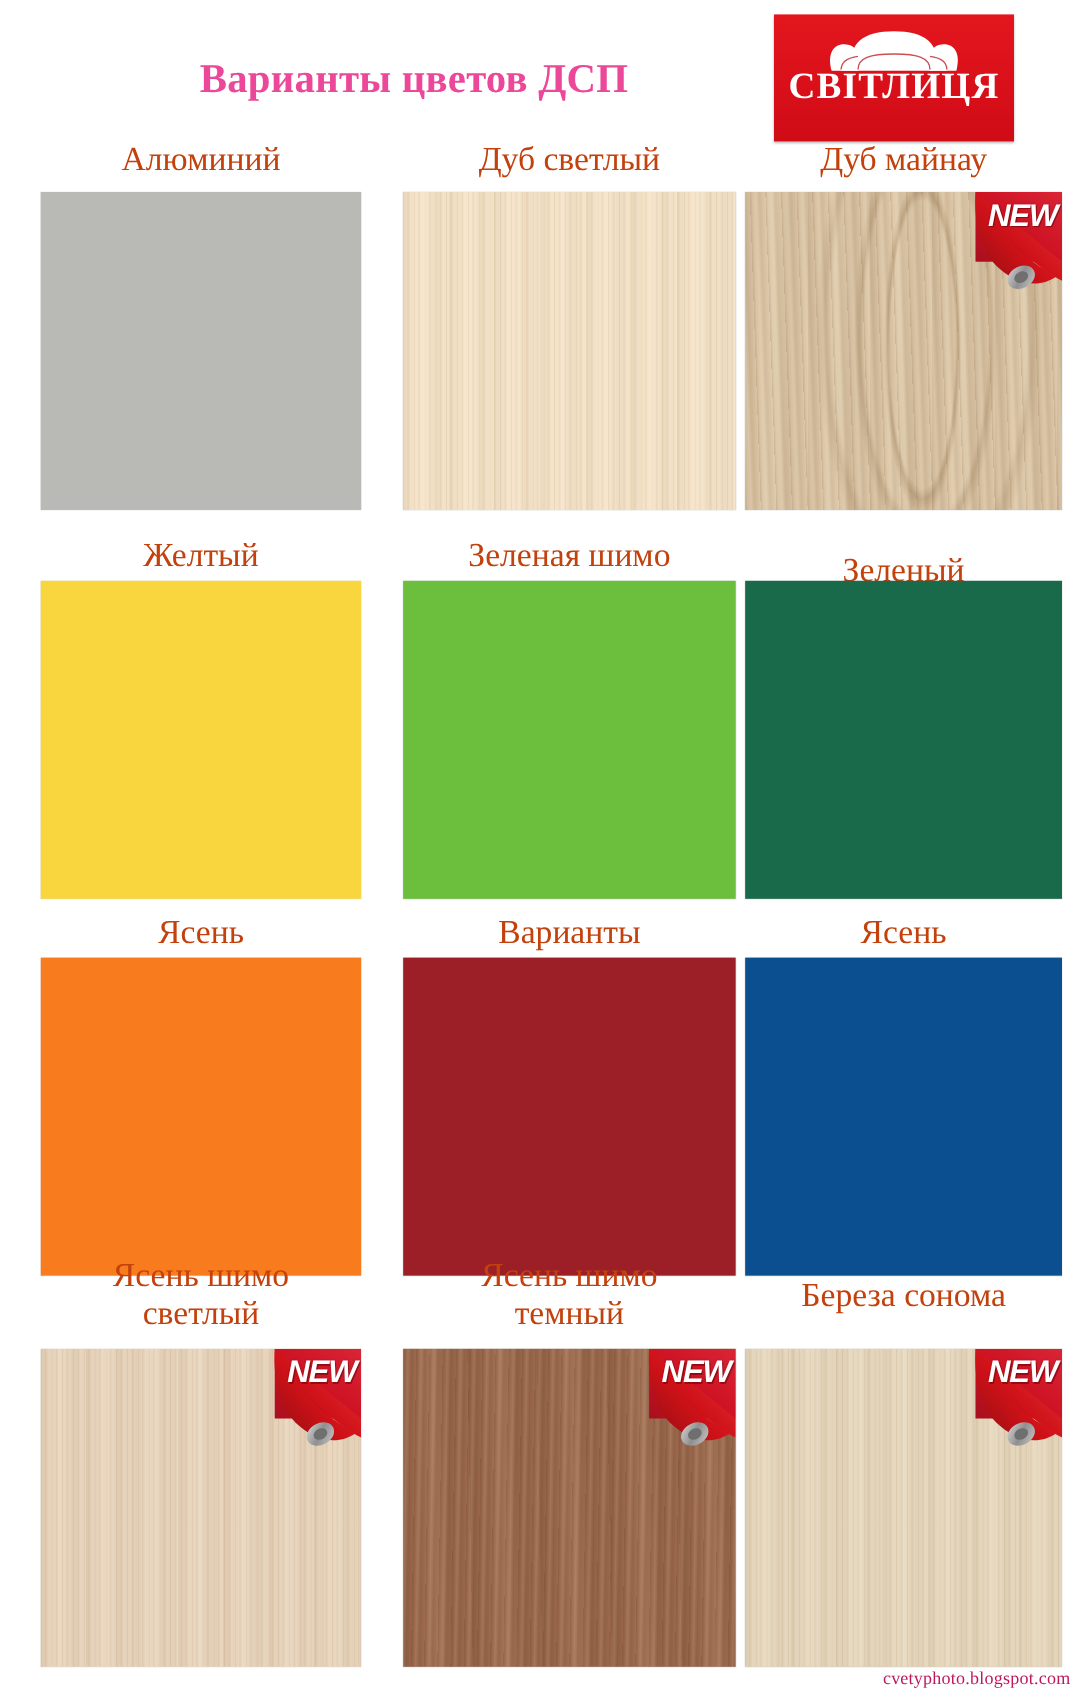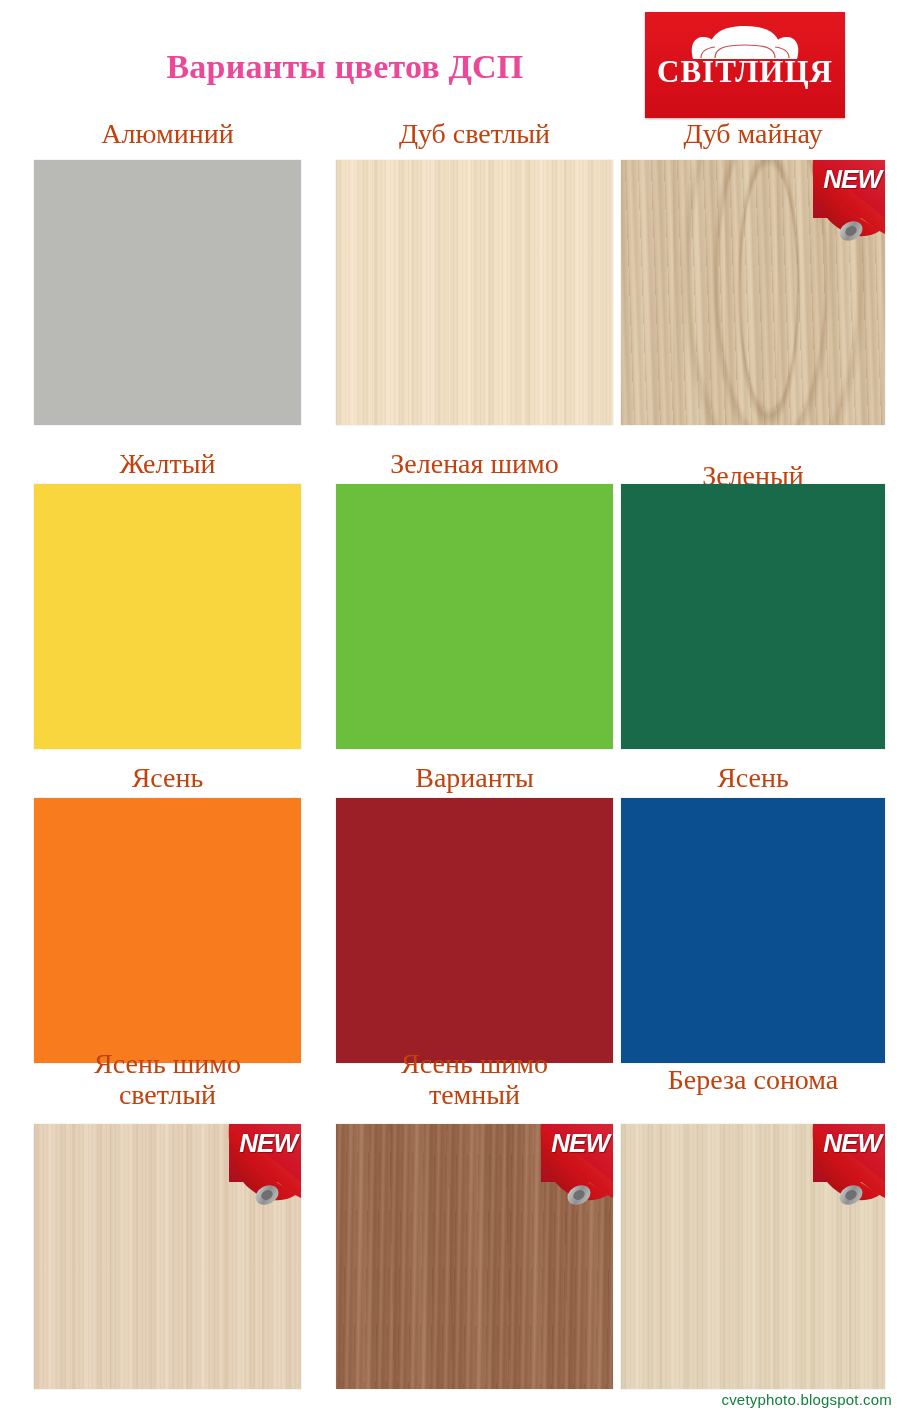--- a/index.html
+++ b/index.html
@@ -190,23 +190,23 @@
     color: #ffffff;
     text-shadow: 1px 1px 0 rgba(90,0,0,0.45), 0 0 2px rgba(0,0,0,0.25);
     line-height: 1;
   }
 
   
   .watermark {
     position: absolute;
     right: 18px;
     bottom: 8px;
-    font-family: Liberation Sans, sans-serif;
+    font-family: Liberation Serif, serif;
     font-size: 15px;
-    color: #15803d;
+    color: #be185d;
     letter-spacing: 0.2px;
   }
 </style>
 </head>
 <body>
 
 <div class="header">
   <div class="poster-title">Варианты цветов ДСП</div>
 
   <div class="logo">

